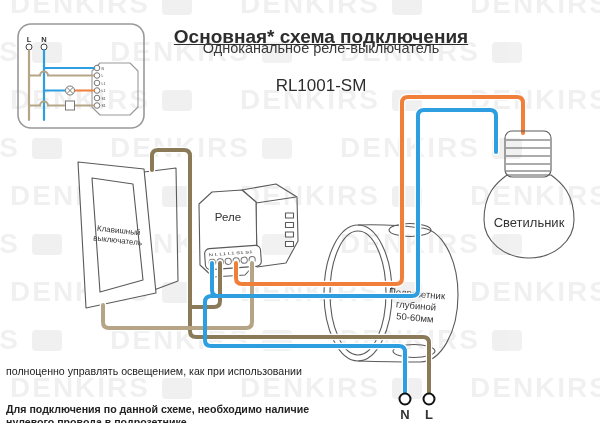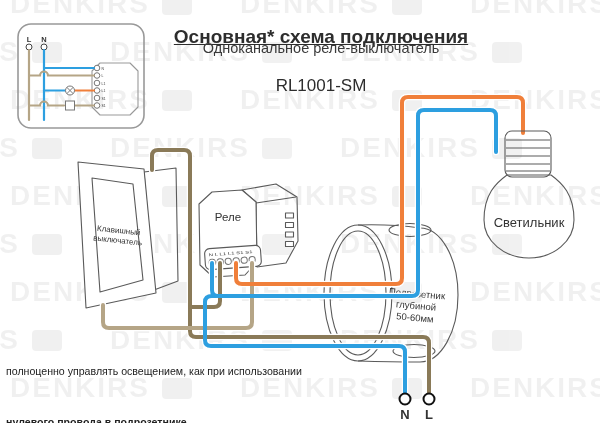--- a/index.html
+++ b/index.html
@@ -270,15 +270,16 @@
 
     <g>
       <circle cx="405" cy="399" r="5.5" fill="#fff" stroke="#111" stroke-width="2"></circle>
       <circle cx="429" cy="399" r="5.5" fill="#fff" stroke="#111" stroke-width="2"></circle>
       <text x="405" y="419" font-size="13" font-weight="bold" text-anchor="middle" fill="#111">N</text>
       <text x="429" y="419" font-size="13" font-weight="bold" text-anchor="middle" fill="#111">L</text>
     </g>
   </svg>
 
   <div class="ftr" style="top:365px">полноценно управлять освещением, как при использовании</div>
+  <div class="ftr b" style="top:403px">Для подключения по данной схеме, необходимо наличие</div>
   <div class="ftr b" style="top:416px">нулевого провода в подрозетнике.</div>
 
 </div>
 
 </body></html>

